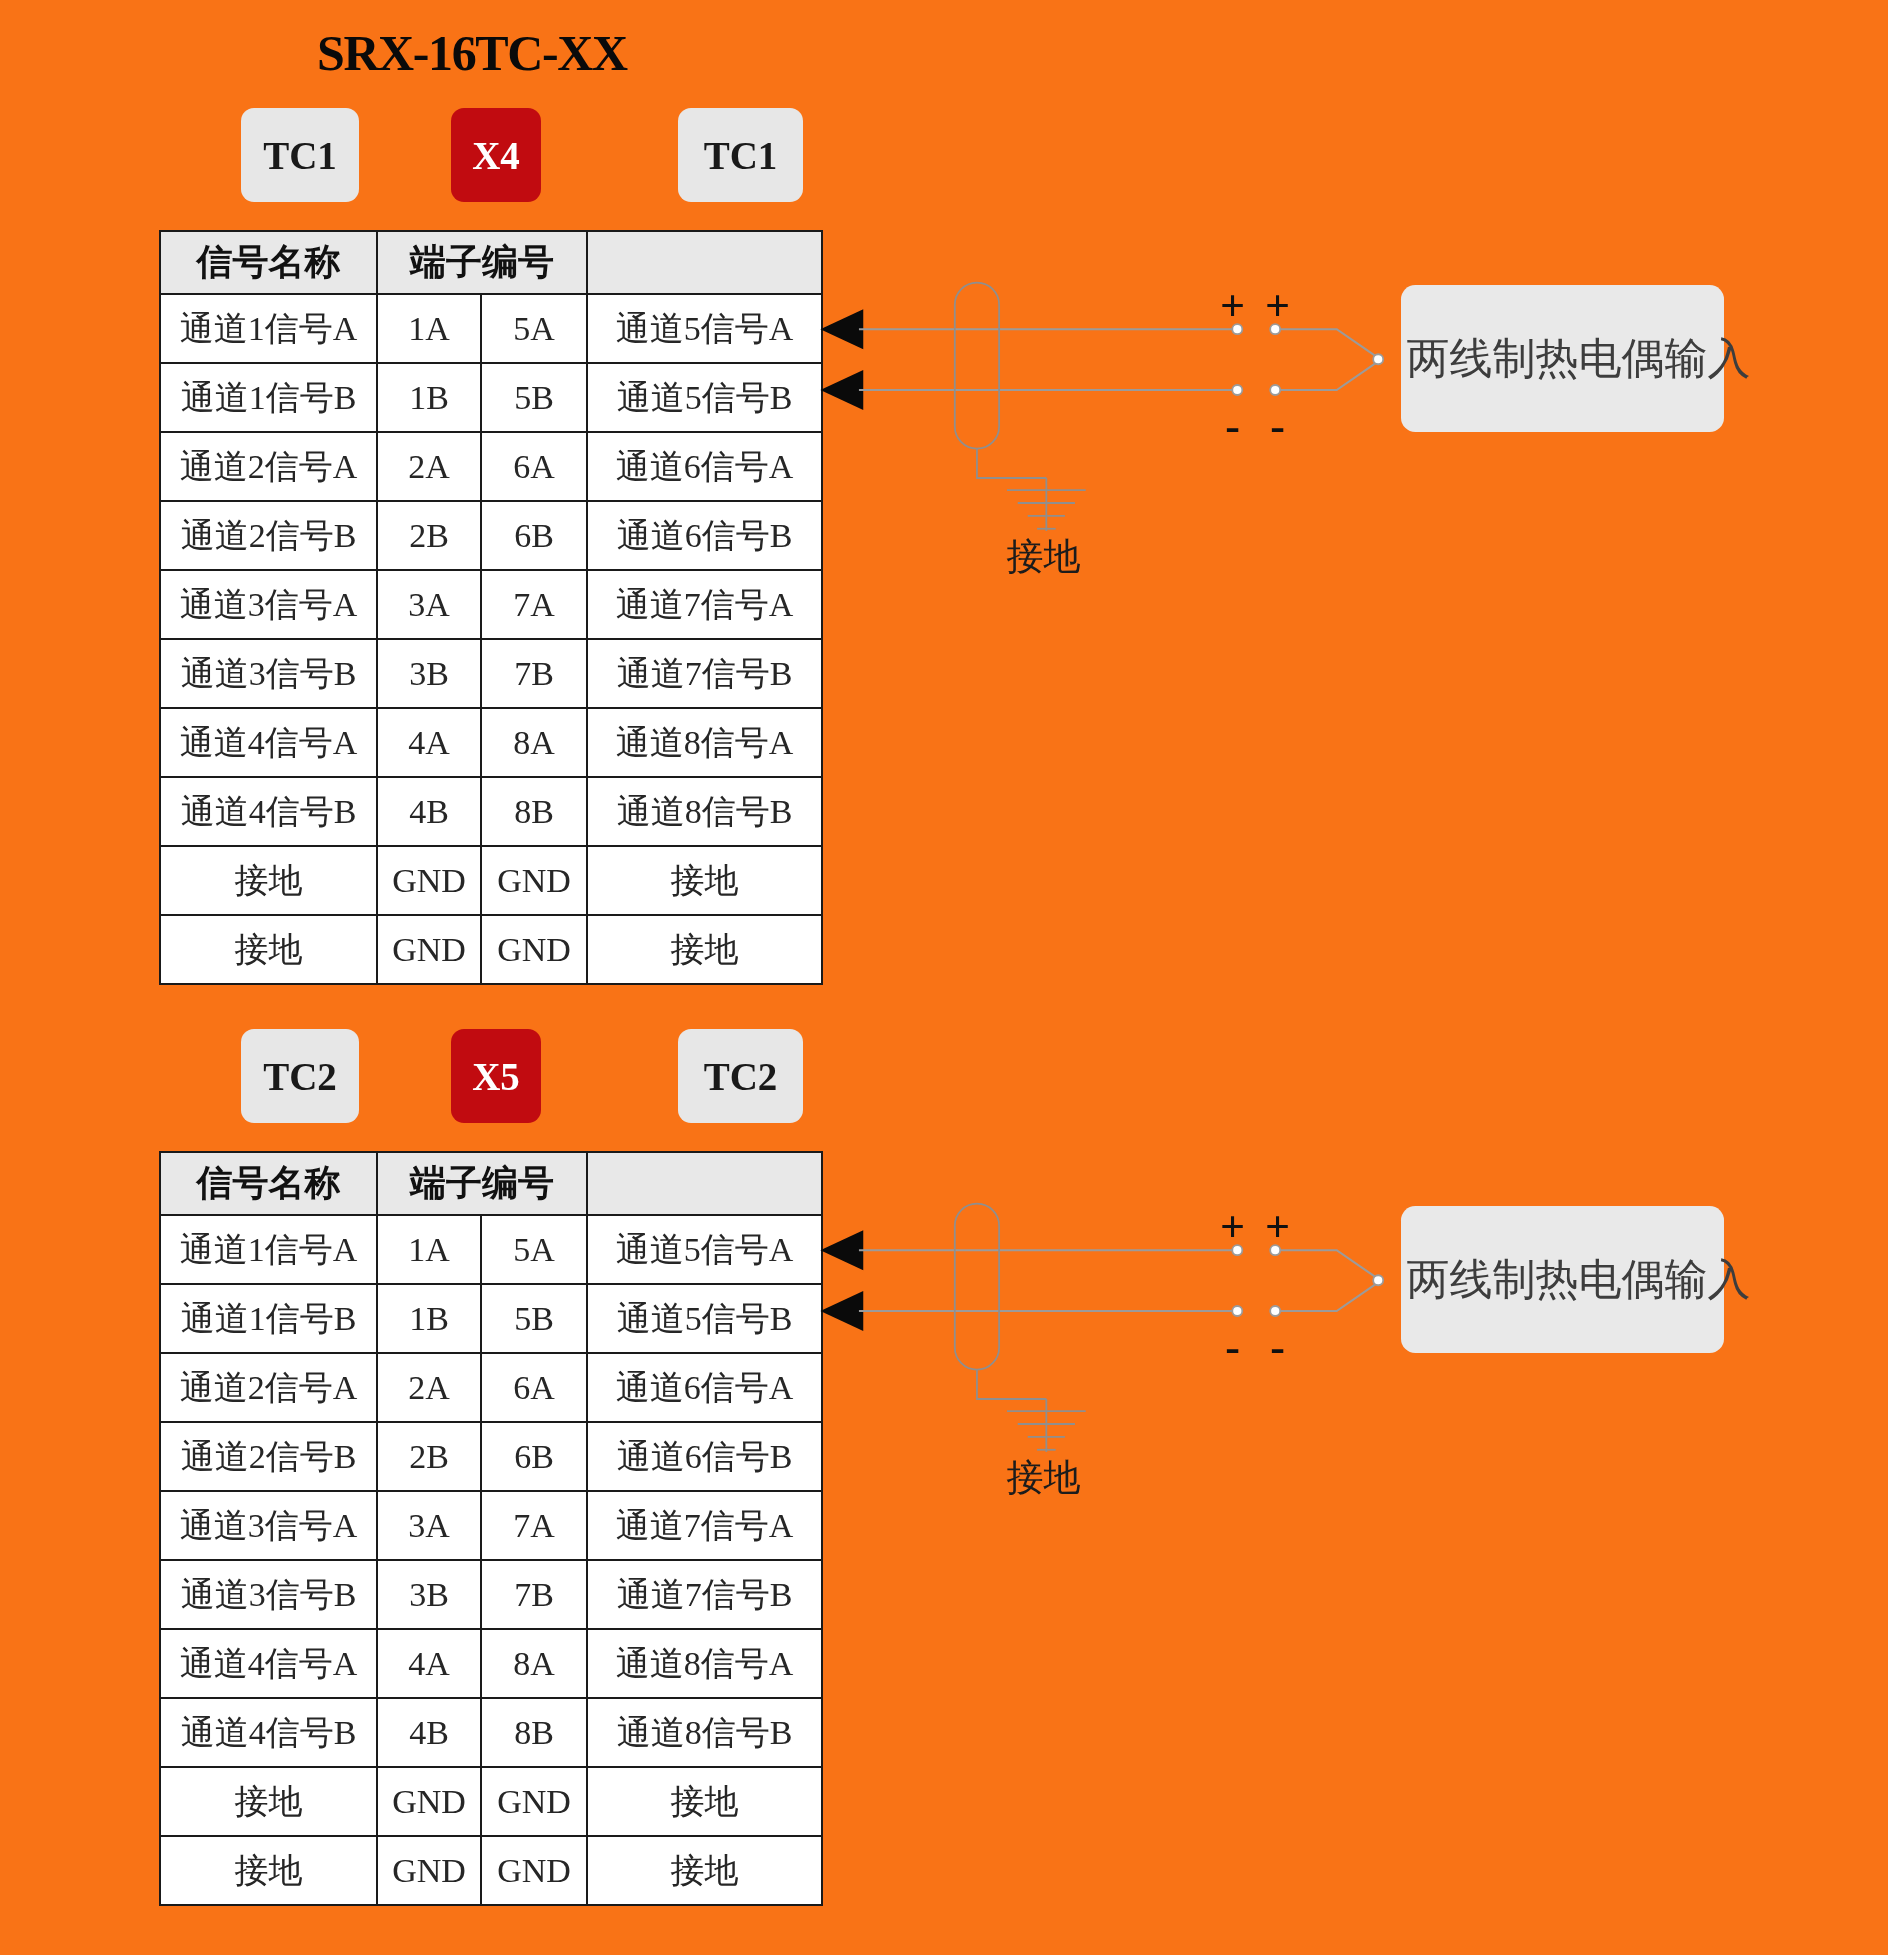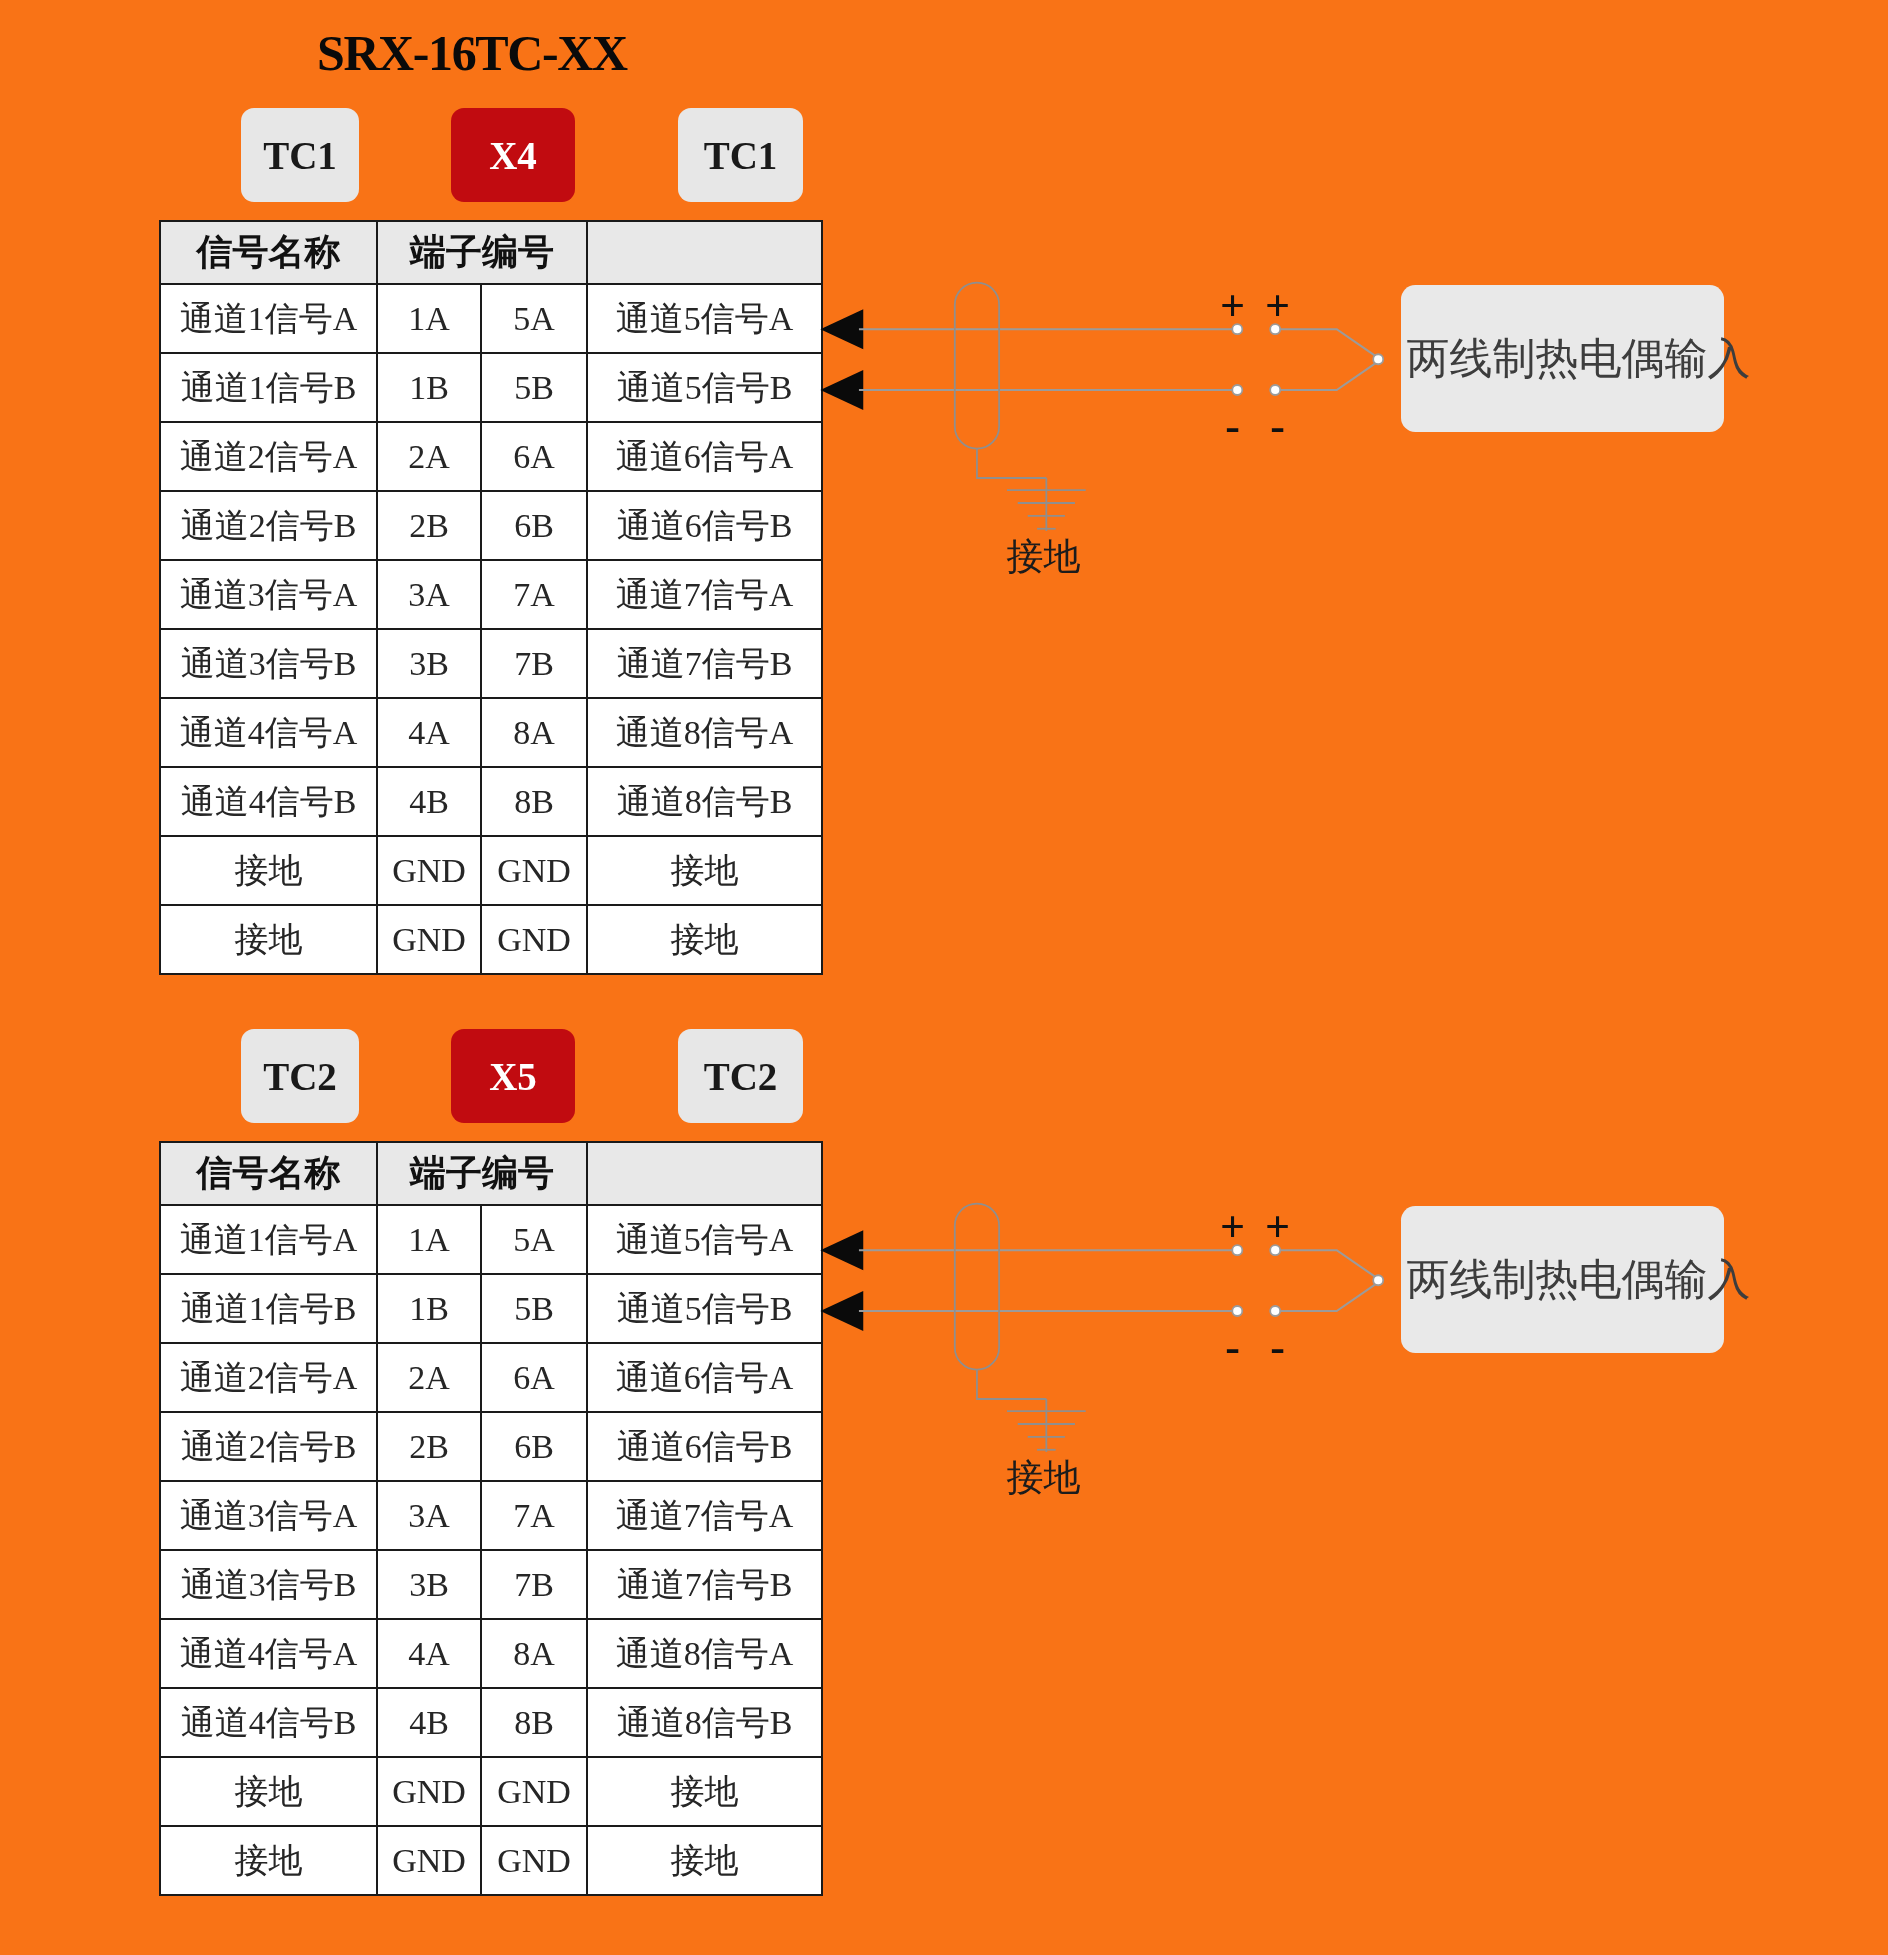--- a/index.html
+++ b/index.html
@@ -15,25 +15,25 @@
   .panel{position:absolute;left:0;width:1889px;height:1035px;}
   .panel.second{top:921px;}
   .badge{
     position:absolute;top:108px;height:94px;border-radius:13px;
     display:flex;align-items:center;justify-content:center;
     font-size:39px;font-weight:bold;
   }
   .badge.gray{background:#E7E7E7;color:#1a1a1a;margin-left:16px;}
   .badge.red{background:#C10B10;color:#ffffff;}
   .badge.b-left{left:225px;width:118px;}
-  .badge.b-mid{left:451px;width:124px;}
+  .badge.b-mid{left:451px;width:90px;}
   .badge.b-right{left:662px;width:125px;}
 
   table.pin-table{
-    position:absolute;left:159px;top:220px;width:663px;
+    position:absolute;left:159px;top:230px;width:663px;
     border-collapse:collapse;table-layout:fixed;background:#ffffff;
   }
   table.pin-table th, table.pin-table td{
     border:2.1px solid #1a1a1a;text-align:center;vertical-align:middle;
     padding:0;overflow:hidden;white-space:nowrap;
   }
   table.pin-table th{
     height:61px;background:#E8E8E8;font-size:36px;font-weight:bold;color:#111111;
   }
   table.pin-table td{

